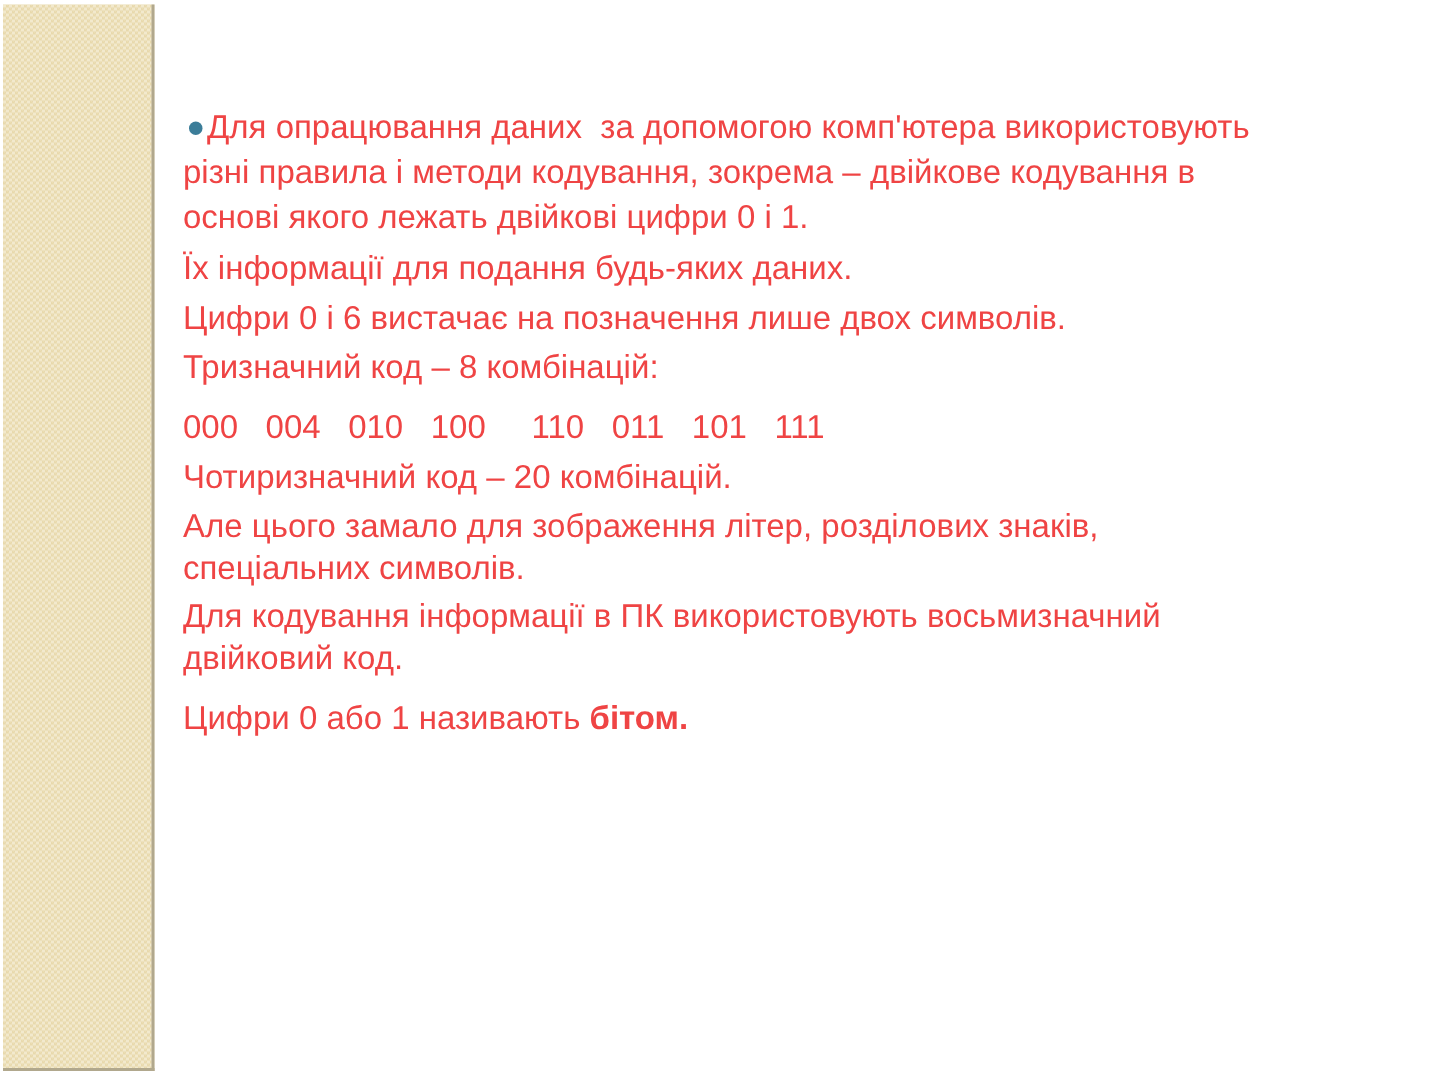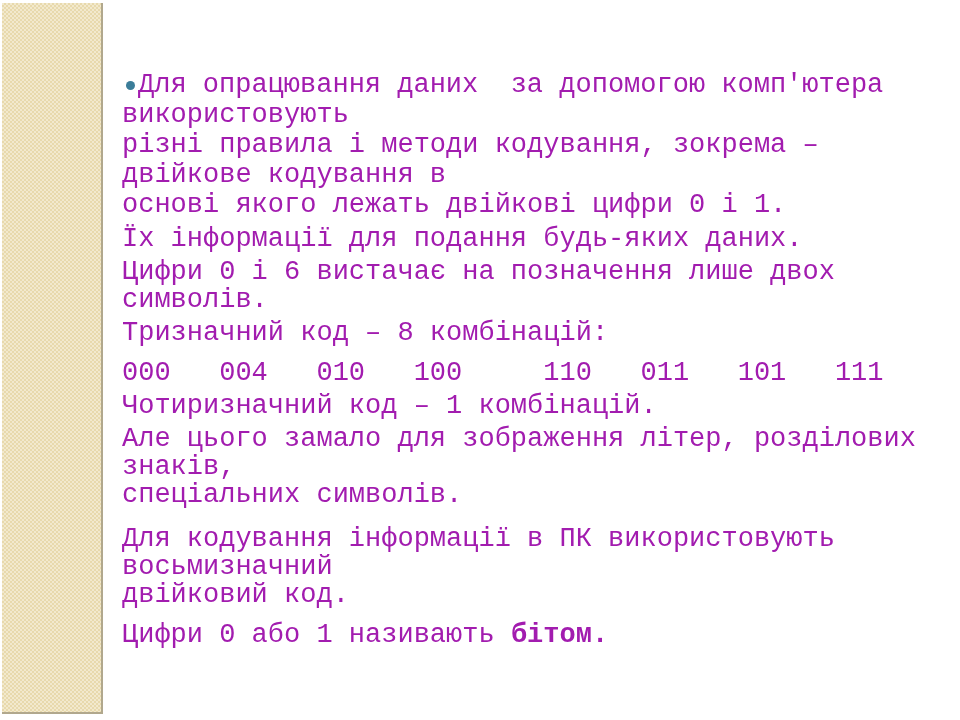--- a/index.html
+++ b/index.html
@@ -26,32 +26,31 @@
       linear-gradient(45deg, #e8d9ac 25%, transparent 25%, transparent 75%, #e8d9ac 75%);
     background-size: 4px 4px;
     background-position: 0 0, 2px 2px;
     border-right: 2px solid #b1a88d;
     border-bottom: 2px solid #b1a88d;
   }
   .content {
     position: absolute;
     left: 122px; top: 70px;
     width: 830px;
-    font-size: 27px;
+    font-size: 22px;
     line-height: 28px;
-    color: #a21caf;
-    font-family: Liberation Mono, monospace;
+    color: #ef4444;
   }
   .content p {
     margin: 0 0 5px 0;
     white-space: pre-wrap;
   }
   p.intro { line-height: 30px; text-indent: 4px; }
   p.gap-after { margin-bottom: 12px; }
-  p.no-gap { margin-bottom: 16px; }
+  p.no-gap { margin-bottom: 4px; }
   p.bit-line { margin-top: 12px; }
   .bullet {
     display: inline-block;
     width: 9px; height: 9px;
     border-radius: 50%;
     background: #3b7d99;
     margin-right: 3px;
     vertical-align: 2px;
   }
   .b { font-weight: bold; }
@@ -71,21 +70,21 @@
 
     <p>Їх інформації для подання будь-яких даних.</p>
 
     <p>Цифри 0 і 6 вистачає на позначення лише двох символів.</p>
 
 
     <p class="gap-after">Тризначний код – 8 комбінацій:</p>
 
     <p>000   004   010   100     110   011   101   111</p>
 
-    <p>Чотиризначний код – 1 комбінацій.</p>
+    <p>Чотиризначний код – 20 комбінацій.</p>
 
     <p class="no-gap">Але цього замало для зображення літер, розділових знаків,
 спеціальних символів.</p>
 
     <p>Для кодування інформації в ПК використовують восьмизначний
 двійковий код.</p>
 
     <p class="bit-line"><span>Цифри 0 або 1 називають </span><span class="b">бітом.</span></p>
 
   </div>

